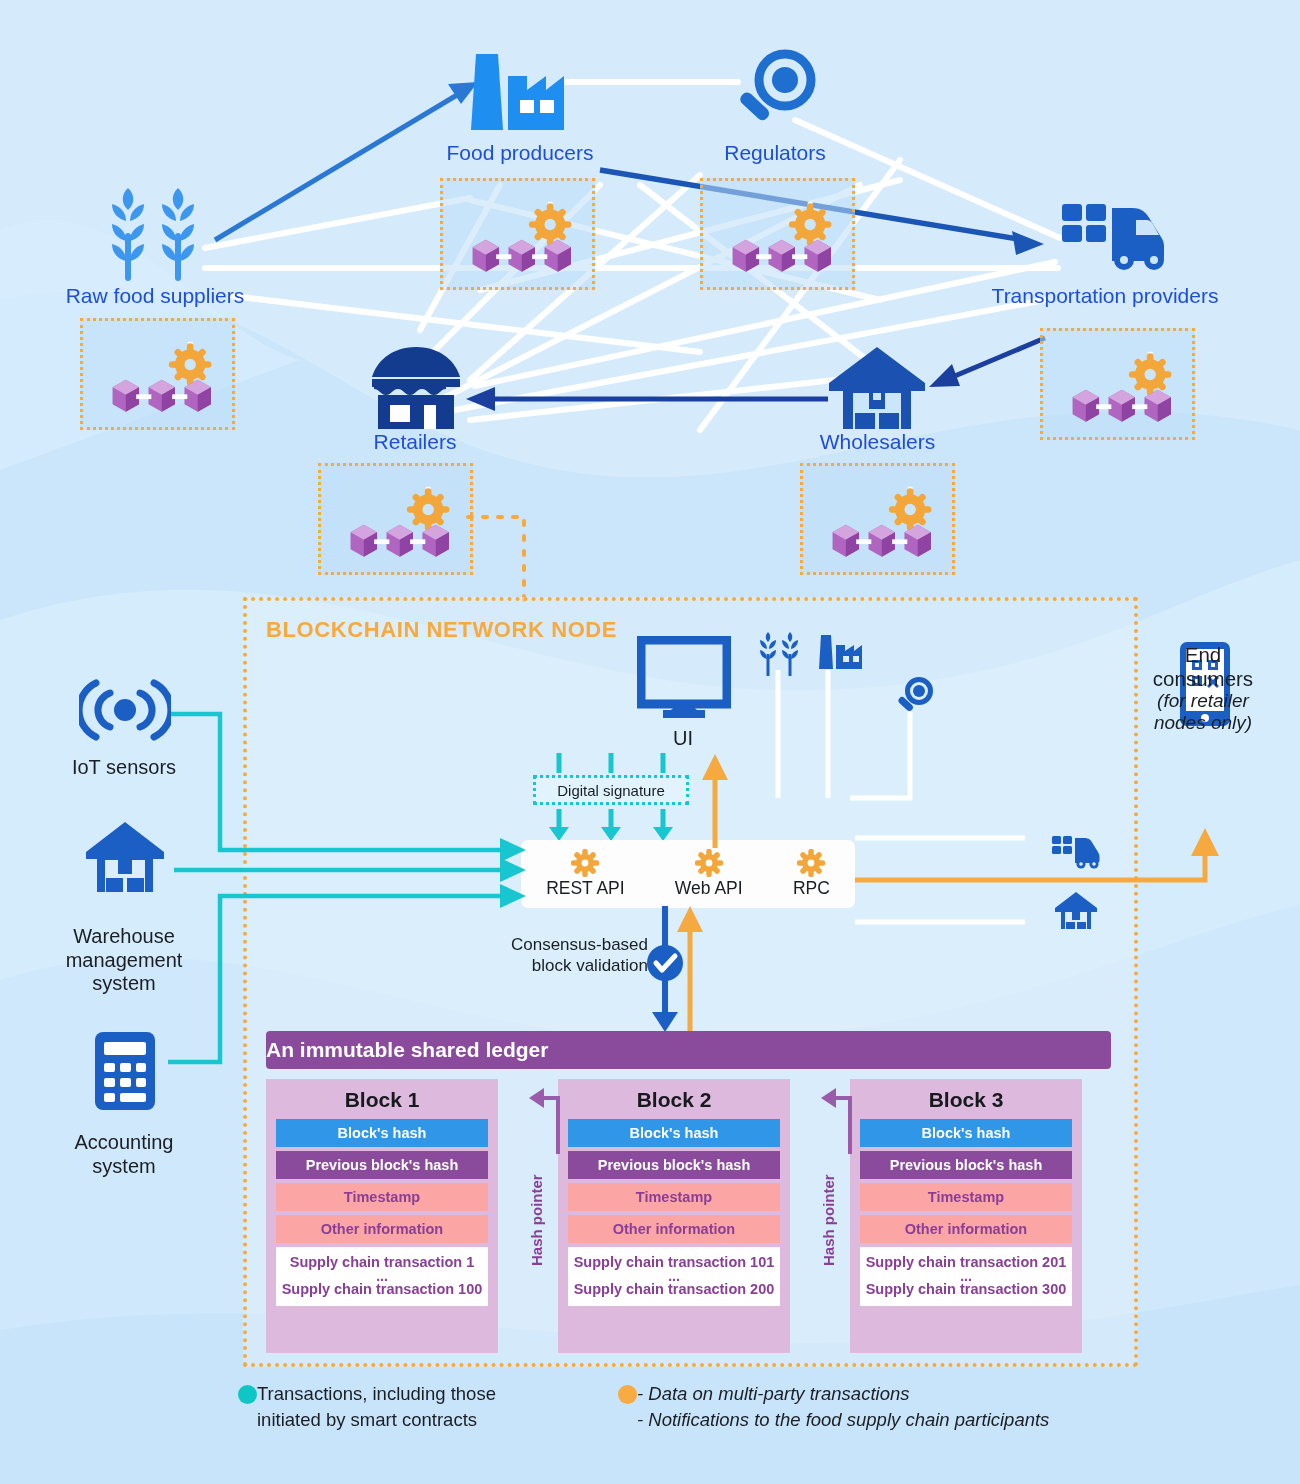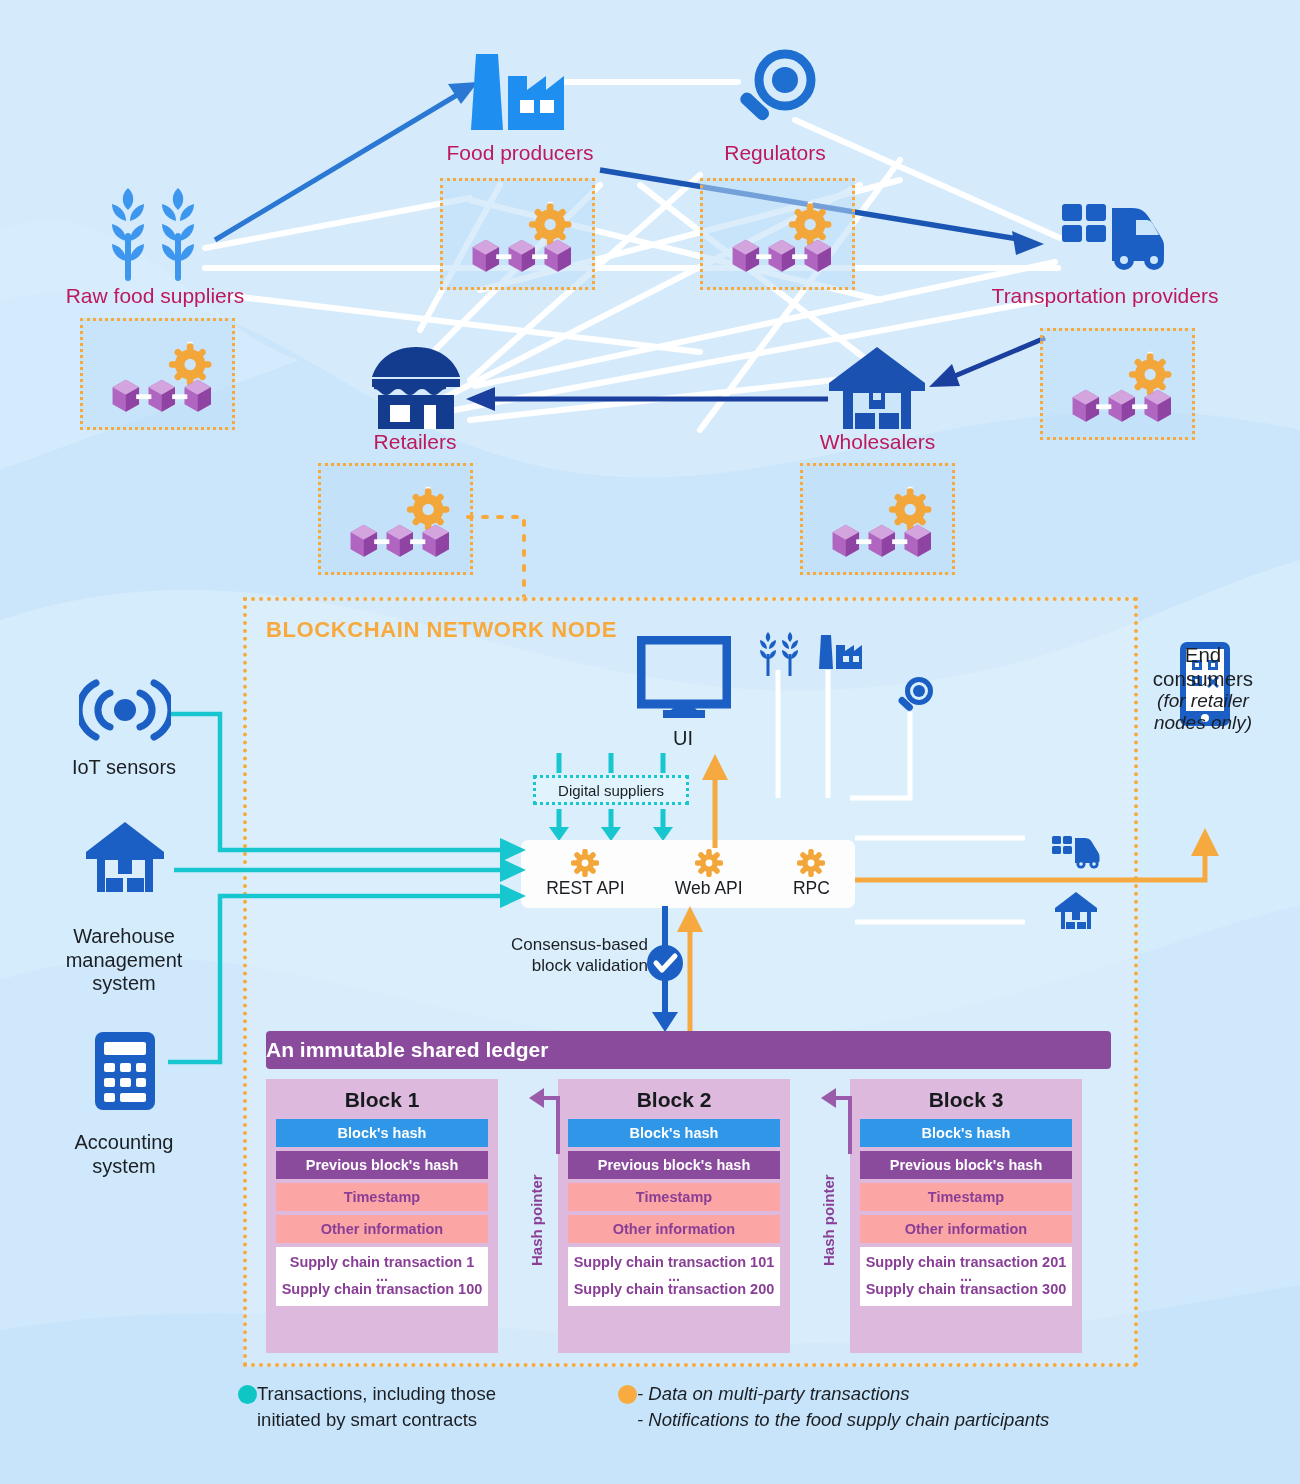--- a/index.html
+++ b/index.html
@@ -10,21 +10,21 @@
     overflow:hidden;
     position:relative;
   }
   #stage{position:absolute;left:0;top:0;width:1300px;height:1484px;overflow:hidden;}
   .abs{position:absolute;}
   
   #bg{position:absolute;left:0;top:0;width:1300px;height:1484px;}
   
   .pnode{position:absolute;text-align:center;}
   .pnode .plabel{
-    font-size:21px;color:#be185d;font-weight:400;white-space:nowrap;line-height:1.15;
+    font-size:21px;color:#1d4ed8;font-weight:400;white-space:nowrap;line-height:1.15;
   }
   
   .nodebox{
     position:absolute;
     border:3px dotted #f7a93c;
     background:rgba(190,222,248,0.55);
     box-sizing:border-box;
   }
   .chainicon{position:absolute;left:0;top:0;width:100%;height:100%;}
   
@@ -536,21 +536,21 @@
       <line x1="138" y1="0" x2="138" y2="20"></line>
       <line x1="34" y1="56" x2="34" y2="76"></line>
       <line x1="86" y1="56" x2="86" y2="76"></line>
       <line x1="138" y1="56" x2="138" y2="76"></line>
     </g>
     <polygon points="24,74 44,74 34,88" fill="#17c6cf"></polygon>
     <polygon points="76,74 96,74 86,88" fill="#17c6cf"></polygon>
     <polygon points="128,74 148,74 138,88" fill="#17c6cf"></polygon>
   </svg>
   <div id="dsig">
-    <span>Digital suppliers</span>
+    <span>Digital signature</span>
   </div>
 
   <div id="apibar">
     <div class="apiitem">
       <svg width="28" height="28" viewBox="0 0 28 28">
         <g fill="#f3a63a">
             <circle cx="14" cy="14" r="9"></circle>
           <g stroke="#f3a63a" stroke-width="5.5" stroke-linecap="round">
             <line x1="14" y1="2.5" x2="14" y2="6"></line>
               <line x1="14" y1="22" x2="14" y2="25.5"></line>

